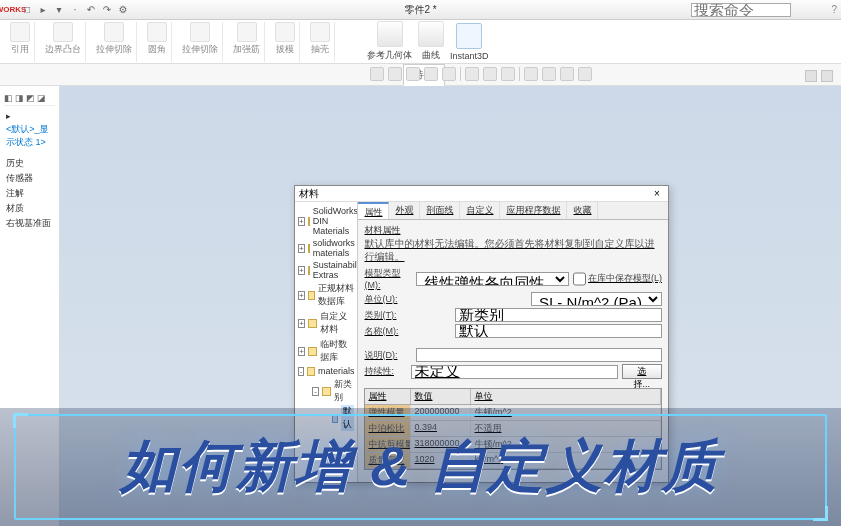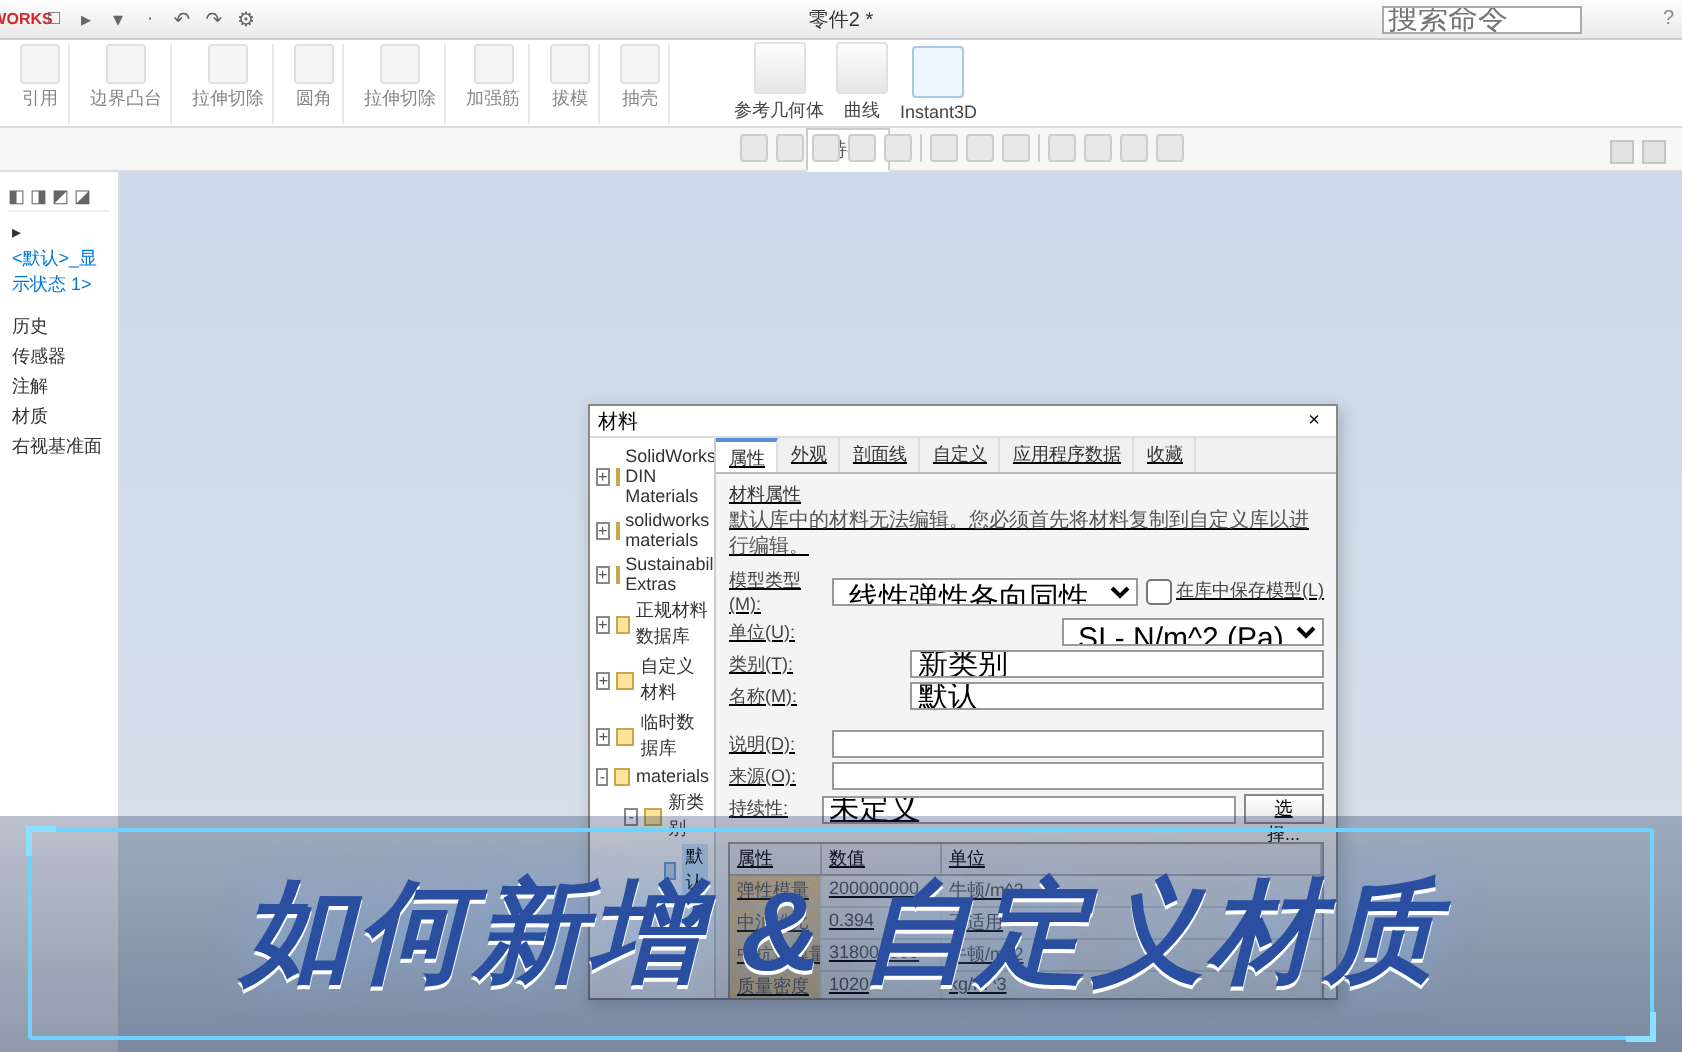--- a/index.html
+++ b/index.html
@@ -33,21 +33,21 @@
 .workspace { display: flex; height: calc(100% - 86px); }
 .leftpanel { width: 60px; background: #fff; border-right: 1px solid #ddd; padding: 4px; }
 .leftpanel .lp-tab { height: 16px; display: flex; align-items: center; gap: 3px; font-size: 9px; color: #666; border-bottom: 1px solid #eee;}
 .lp-tree { font-size: 9px; color: #333; padding: 4px 2px; }
 .lp-tree div { padding: 1px 0; }
 .lp-highlight { color: #0078d4; }
 
 .viewport { flex: 1; background: linear-gradient(#cdd9e8,#d8e2ec); position: relative; }
 
 
-.dialog { position: absolute; left: 234px; top: 116px; width: 375px; height: 298px; background: #f4f4f4; border: 1px solid #888; box-shadow: 2px 2px 8px rgba(0,0,0,0.2); display: flex; flex-direction: column; }
+.dialog { position: absolute; left: 234px; top: 99px; width: 375px; height: 298px; background: #f4f4f4; border: 1px solid #888; box-shadow: 2px 2px 8px rgba(0,0,0,0.2); display: flex; flex-direction: column; }
 .dlg-title { height: 16px; background: #fff; display: flex; align-items: center; justify-content: space-between; padding: 0 4px; font-size: 10px; border-bottom: 1px solid #ddd;}
 .dlg-close { width: 14px; text-align: center; cursor: pointer; }
 .dlg-body { flex: 1; display: flex; overflow: hidden; }
 .dlg-tree { width: 135px; background: #fff; border-right: 1px solid #ccc; overflow: auto; padding: 3px; }
 .dlg-tree .node { display: flex; align-items: center; gap: 3px; font-size: 9px; padding: 1px 0; color: #333; }
 .dlg-tree .node .exp { width: 9px; height: 9px; border: 1px solid #888; font-size: 8px; line-height: 7px; text-align: center; color: #555; }
 .dlg-tree .node .ico { width: 11px; height: 9px; background: #fbe39b; border: 1px solid #c9a64a; }
 .dlg-tree .leaf { padding-left: 34px; font-size: 9px; display: flex; align-items: center; gap: 3px;}
 .dlg-tree .leaf .lico { width: 9px; height: 9px; border: 1px solid #6aa0d8; background: #c9ddf2; }
 .dlg-tree .sel { background: #cde6ff; display: inline-block; padding: 0 2px; }
@@ -266,24 +266,20 @@
             <div class="row">
                 <label>名称(M):</label>
                 <input style="flex: 0 0 100px;" value="默认">
               </div>
             <div style="height:6px"></div>
             <div class="row">
                 <label>说明(D):</label>
                 <input value="" style="">
               </div>
             <div class="row">
-                <label>来源(O):</label>
-                <input value="" style="">
-              </div>
-            <div class="row">
                 <label>持续性:</label>
                 <input readonly="" value="未定义" style="">
                 <button class="btn">选择...</button>
               </div>
           </div>
           <div class="grid">
             <div class="gh">
                 <div>属性</div>
                 <div>数值</div>
                 <div>单位</div>

